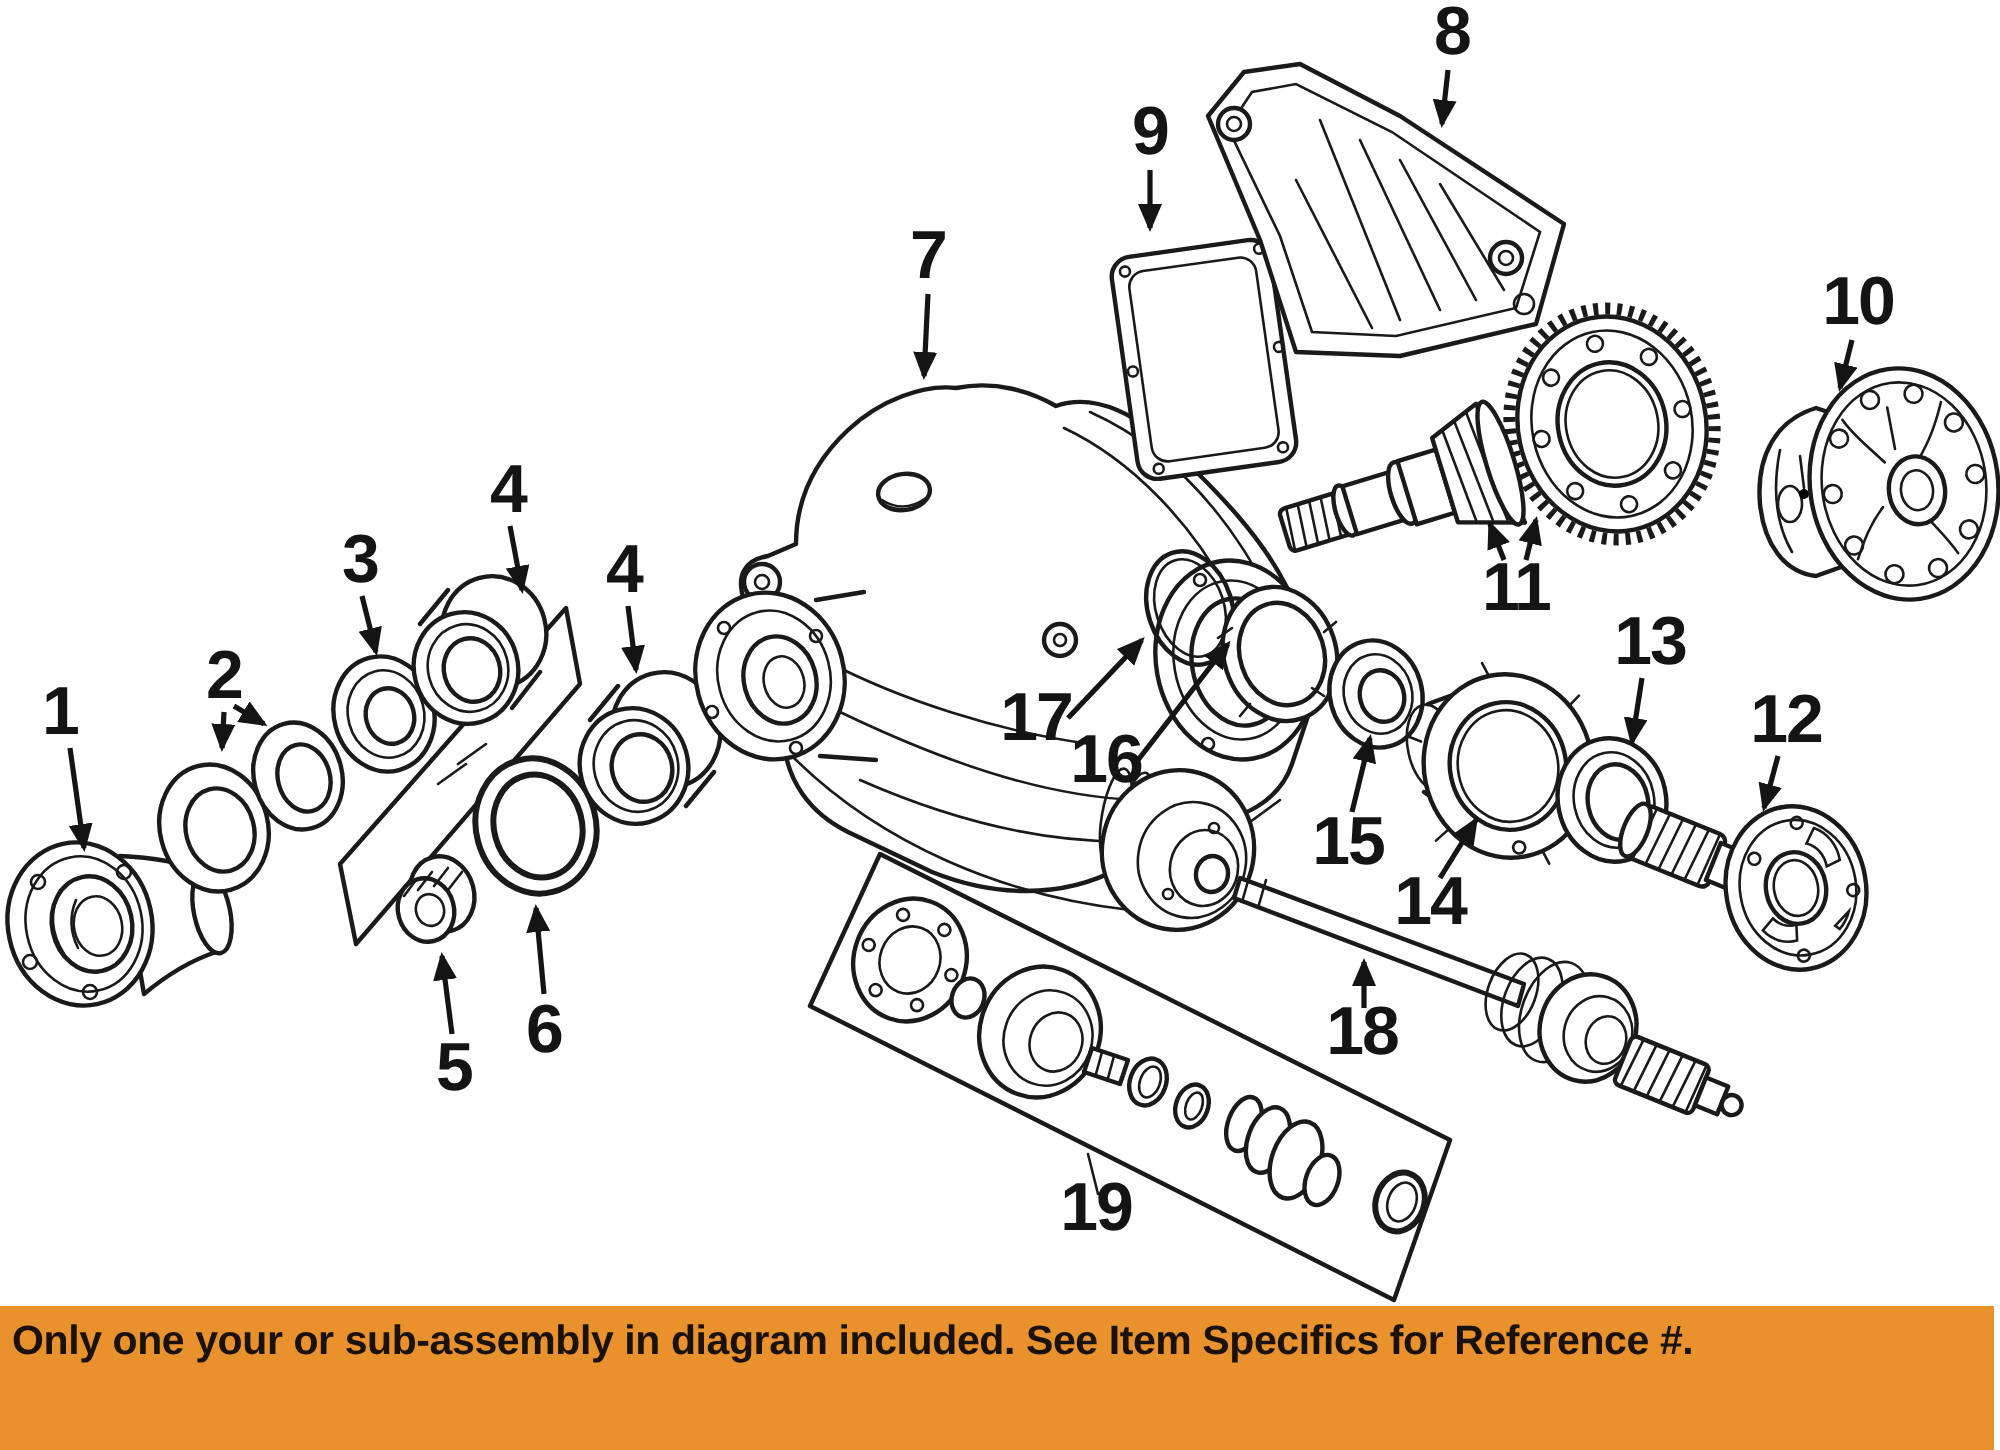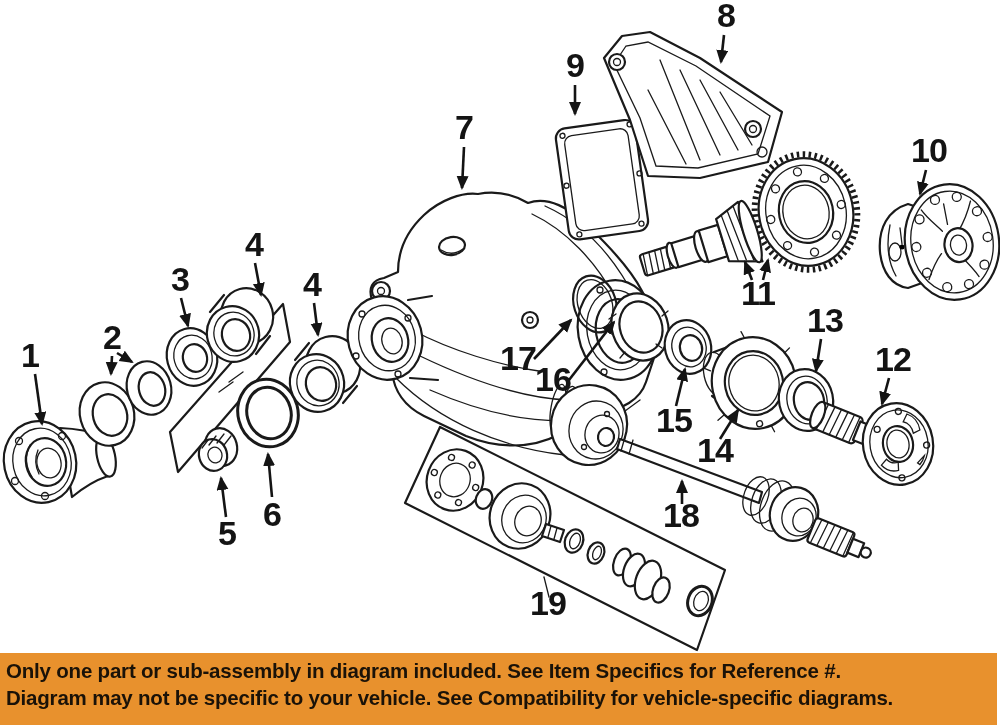--- a/index.html
+++ b/index.html
@@ -400,16 +400,15 @@
         </g>
         <g>
           <path class="t" d="M549,597 L544,577"></path>
           <text class="num" x="548" y="615">19</text>
         </g>
       </g>
     </svg>
   </div>
 
   <div class="banner">
-    <div>Only one part or sub-assembly in diagram included. See Item Specifics for Reference #.</div>
-    <div>Diagram may not be specific to your vehicle. See Compatibility for vehicle-specific diagrams.</div>
+    <div>Only one your or sub-assembly in diagram included. See Item Specifics for Reference #.</div>
   </div>
 </div>
 
 </body></html>

